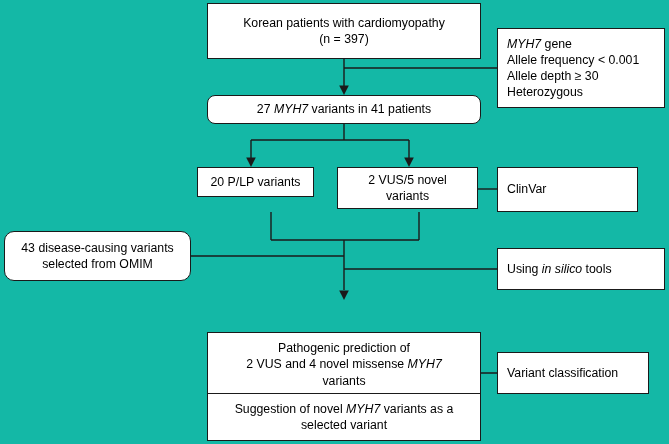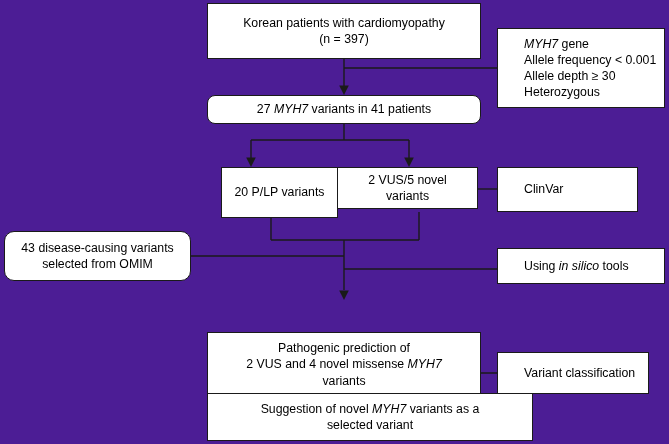--- a/index.html
+++ b/index.html
@@ -4,42 +4,42 @@
 <style>
   html, body {
     margin: 0;
     padding: 0;
     background: #ffffff;
   }
   #canvas {
     position: relative;
     width: 669px;
     height: 444px;
-    background: #4c1d95;
+    background: #14b8a6;
     font-family: "Liberation Sans", sans-serif;
     overflow: hidden;
   }
   .box {
     position: absolute;
     box-sizing: border-box;
     border: 1.4px solid #1a1a1a;
     background: #ffffff;
     display: flex;
     align-items: center;
     justify-content: center;
     text-align: center;
     font-size: 12.3px;
     color: #000000;
     line-height: 1.32;
     z-index: 3;
   }
   .box.left-align {
     justify-content: flex-start;
     text-align: left;
-    padding-left: 26px;
+    padding-left: 9px;
   }
   .box .txt { display: block; width: 100%; }
   .ital { font-style: italic; }
   svg#wires {
     position: absolute;
     left: 0;
     top: 0;
     width: 669px;
     height: 444px;
     z-index: 1;
@@ -103,21 +103,21 @@
       <span>Heterozygous</span>
     </span>
   </div>
 
   <div class="box" style="left:207px; top:95px; width:274px; height:29px;border-radius:8px;">
     <span class="txt">
       <span>27 </span><span class="ital">MYH7</span><span> variants in 41 patients</span>
     </span>
   </div>
 
-  <div class="box" style="left:221px; top:167px; width:117px; height:51px;">
+  <div class="box" style="left:197px; top:167px; width:117px; height:30px;">
     <span class="txt">20 P/LP variants</span>
   </div>
 
   <div class="box" style="left:337px; top:167px; width:141px; height:42px;">
     <span class="txt">
       <span>2 VUS/5 novel</span><br>
       <span>variants</span>
     </span>
   </div>
 
@@ -125,38 +125,38 @@
     <span class="txt">ClinVar</span>
   </div>
 
   <div class="box" style="left:4px; top:231px; width:187px; height:50px;border-radius:10px;">
     <span class="txt">
       <span>43 disease-causing variants</span><br>
       <span>selected from OMIM</span>
     </span>
   </div>
 
-  <div class="box left-align" style="left:497px; top:248px; width:168px; height:36px;">
+  <div class="box left-align" style="left:497px; top:248px; width:168px; height:42px;">
     <span class="txt">
       <span>Using </span><span class="ital">in silico</span><span> tools</span>
     </span>
   </div>
 
   <div class="box" style="left:207px; top:300px; width:274px; height:65px;margin-top:32px;">
     <span class="txt">
       <span>Pathogenic prediction of</span><br>
       <span>2 VUS and 4 novel missense </span><span class="ital">MYH7</span><br>
       <span>variants</span>
     </span>
   </div>
 
   <div class="box left-align" style="left:497px; top:352px; width:152px; height:42px;">
     <span class="txt">Variant classification</span>
   </div>
 
-  <div class="box" style="left:207px; top:393px; width:326px; height:48px;">
+  <div class="box" style="left:207px; top:393px; width:274px; height:48px;">
     <span class="txt">
       <span>Suggestion of novel </span><span class="ital">MYH7</span><span> variants as a</span><br>
       <span>selected variant</span>
     </span>
   </div>
 
 </div>
 
 </body></html>

